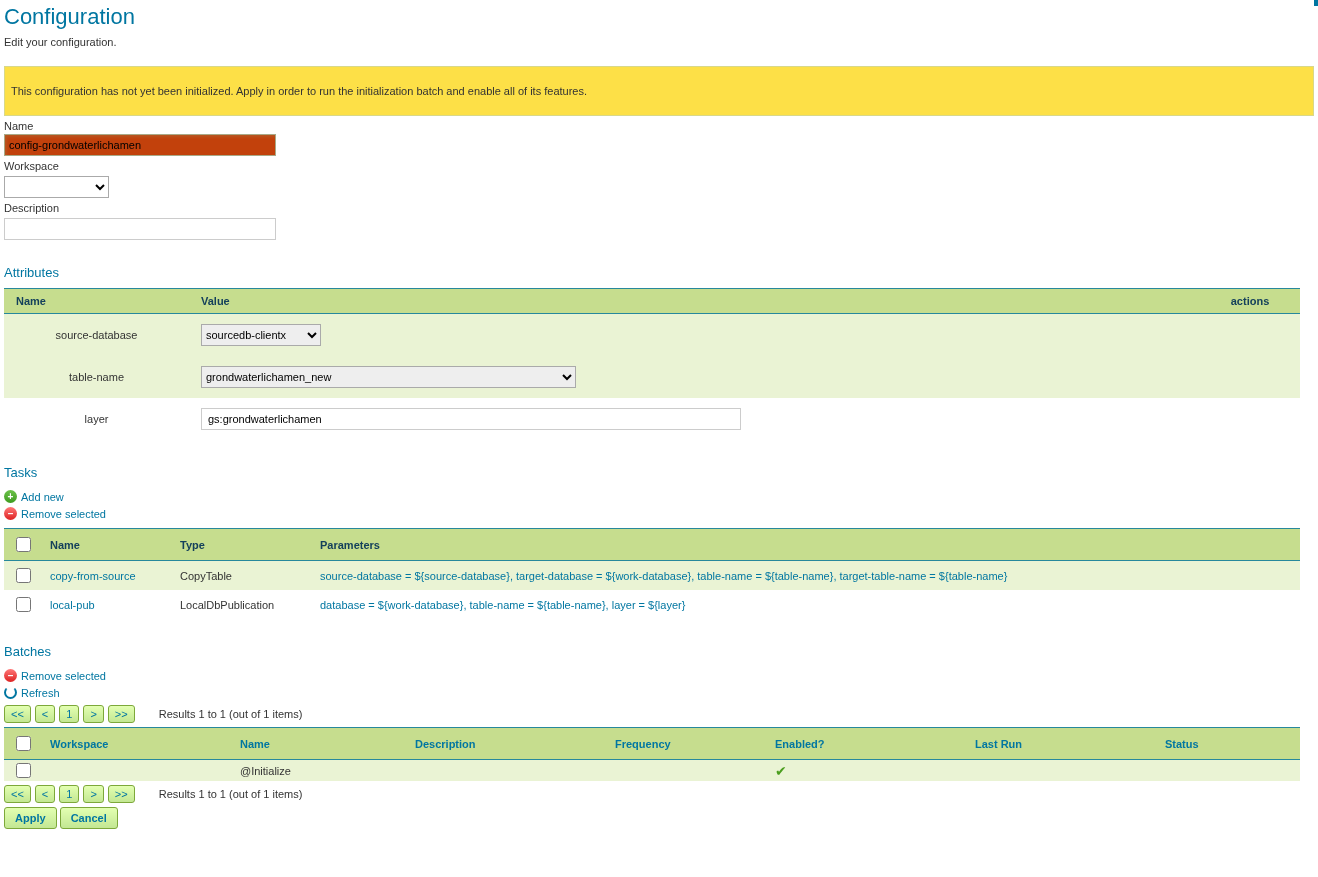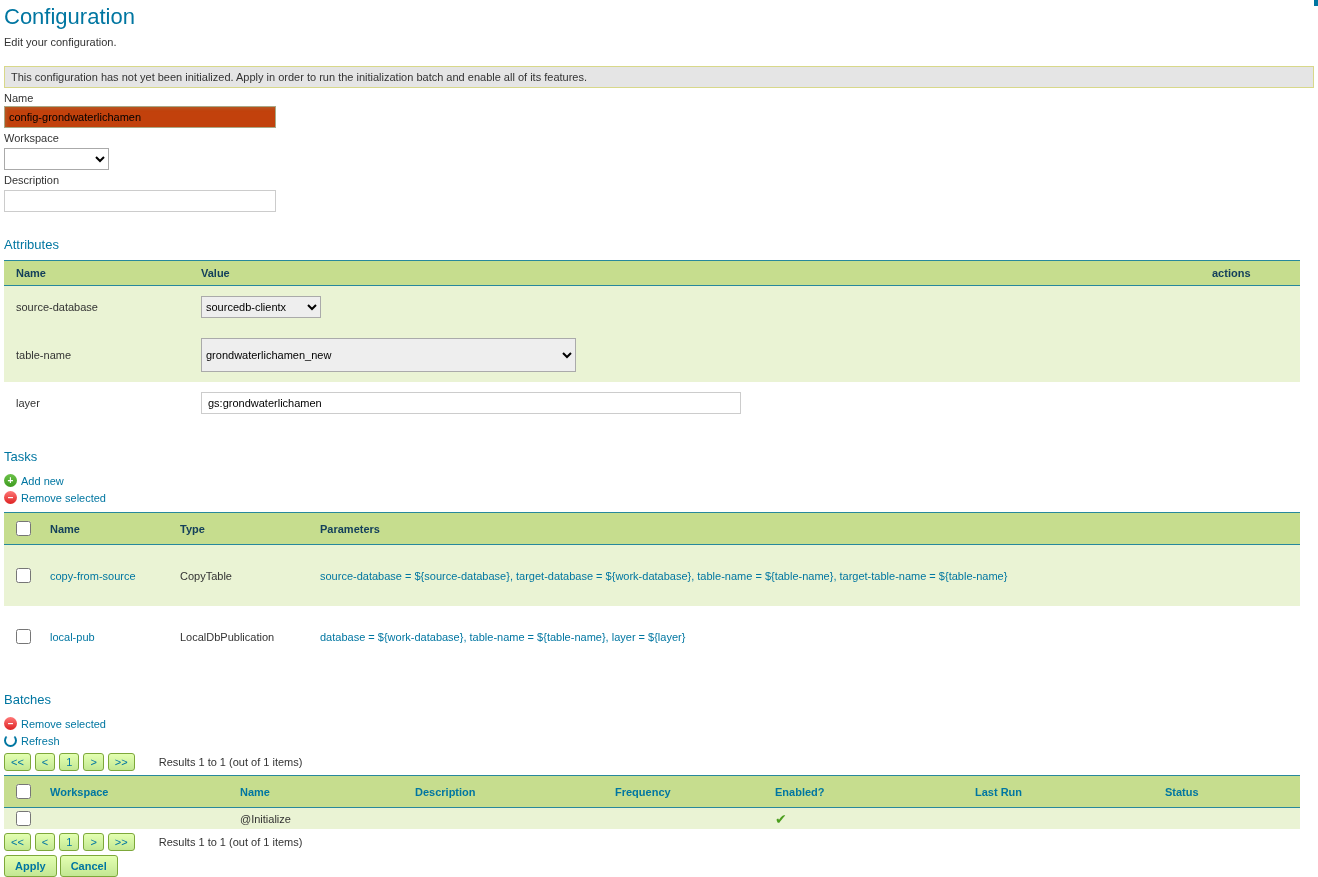--- a/index.html
+++ b/index.html
@@ -12,23 +12,23 @@
     background: #fff;
   }
   h1.page-title {
     color: #0076A1;
     font-size: 22px;
     font-weight: normal;
     margin: 4px 0 6px 0;
   }
   .subtitle { margin: 0 0 18px 0; }
   .init-msg {
-    background: #e5e5e5;
+    background: #fde047;
     border: 1px solid #D8D88A;
-    padding: 4px 6px;
+    padding: 18px 6px;
     font-size: 11px;
     margin-bottom: 2px;
   }
   .form-label {
     font-size: 11px;
     margin: 4px 0 2px 0;
   }
   .name-input {
     width: 272px;
     height: 22px;
@@ -70,37 +70,37 @@
   }
   table.attr thead th {
     background: #C6DD8E;
     border-bottom: 1px solid #27889C;
     text-align: left;
     font-weight: bold;
     font-size: 11px;
     color: #14405B;
     padding: 6px 12px;
   }
-  table.attr thead th.actions { text-align: left; width:100px; }
+  table.attr thead th.actions { text-align: center; width:100px; }
   table.attr tbody td {
     padding: 10px 12px;
     font-size: 11px;
     vertical-align: middle;
   }
   table.attr tbody tr.even { background: #EAF3D4; }
-  td.attr-name { width: 185px; }
+  td.attr-name { width: 185px; text-align: center; }
   .attr-select-sm {
     height: 22px;
     width: 120px;
     border: 1px solid #AAA;
     background: #EEE;
     font-size: 11px;
   }
   .attr-select-md {
-    height: 34px;
+    height: 22px;
     width: 375px;
     border: 1px solid #AAA;
     background: #EEE;
     font-size: 11px;
   }
   .attr-text {
     height: 22px;
     width: 540px;
     border: 1px solid #CCC;
     padding: 2px 6px;
@@ -144,21 +144,21 @@
   table.tasks thead th {
     background: #C6DD8E;
     border-bottom: 1px solid #27889C;
     text-align: left;
     font-weight: bold;
     font-size: 11px;
     color: #14405B;
     padding: 5px 8px;
   }
   table.tasks tbody td {
-    padding: 20px 8px;
+    padding: 4px 8px;
     font-size: 11px;
   }
   table.tasks tbody tr.even { background: #EAF3D4; }
   td.chk { width: 28px; text-align:center; }
   th.chk { width: 28px; text-align:center; }
   input[type=checkbox] {
     width: 15px; height: 15px;
     border: 1px solid #AAA;
     border-radius: 3px;
   }

